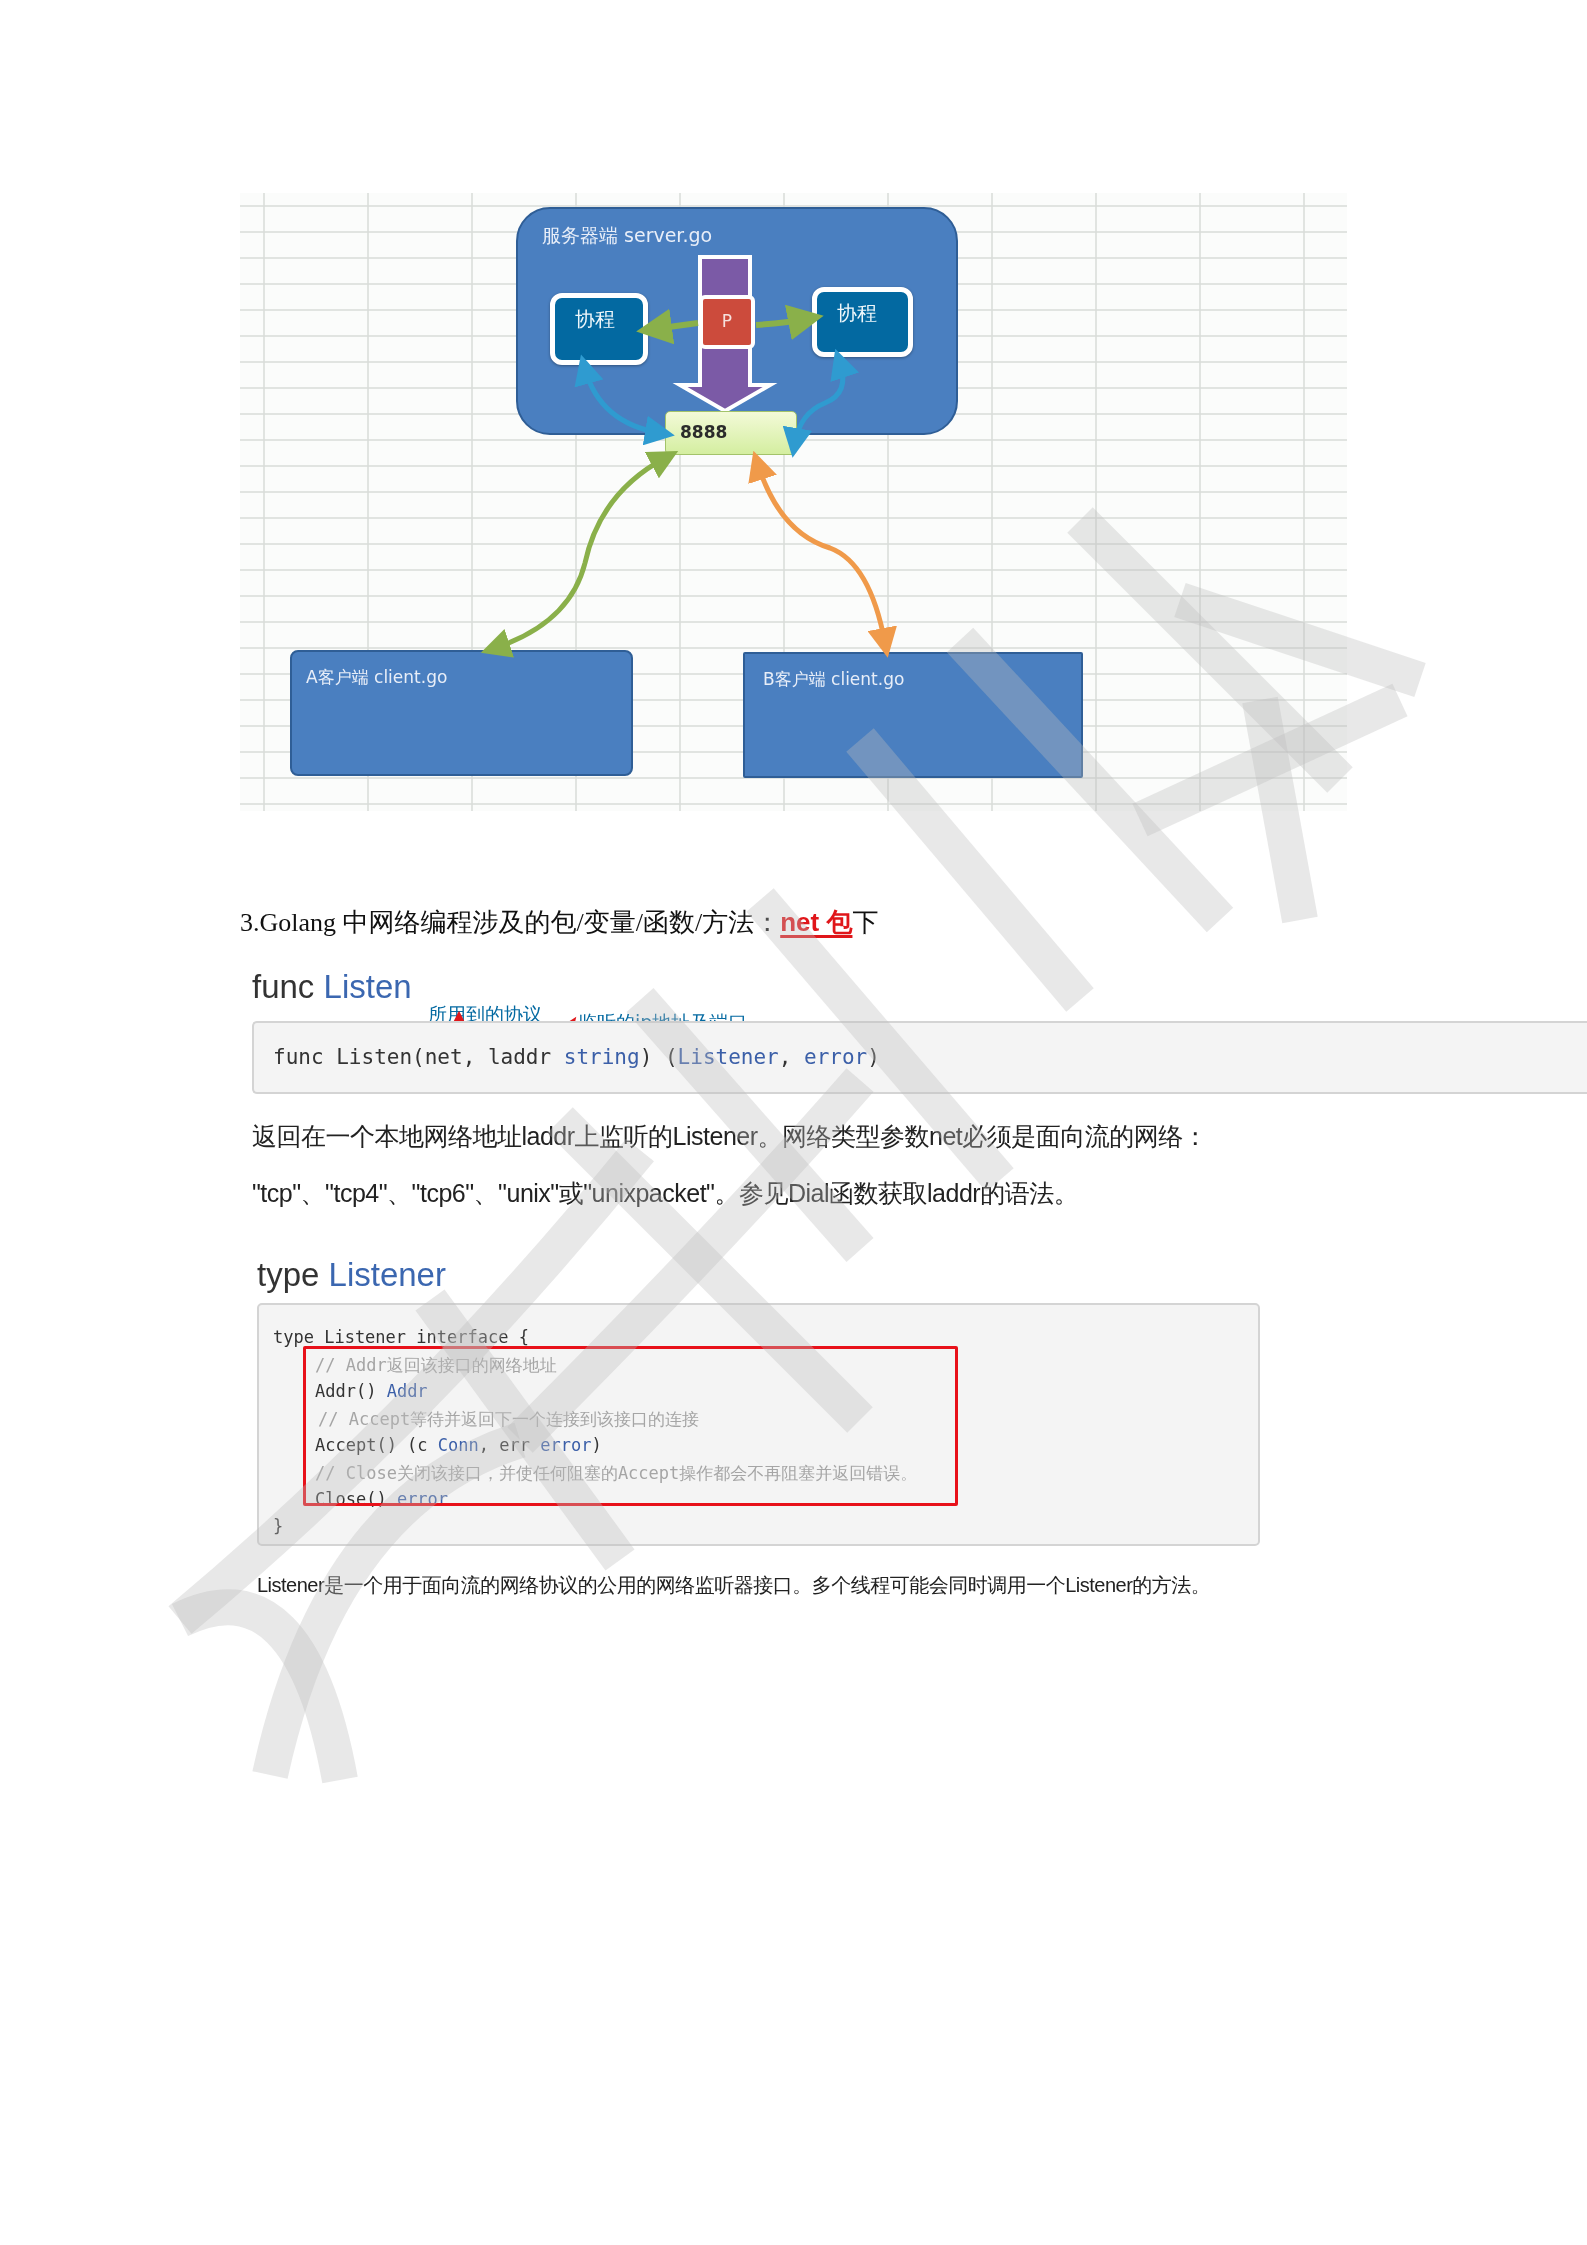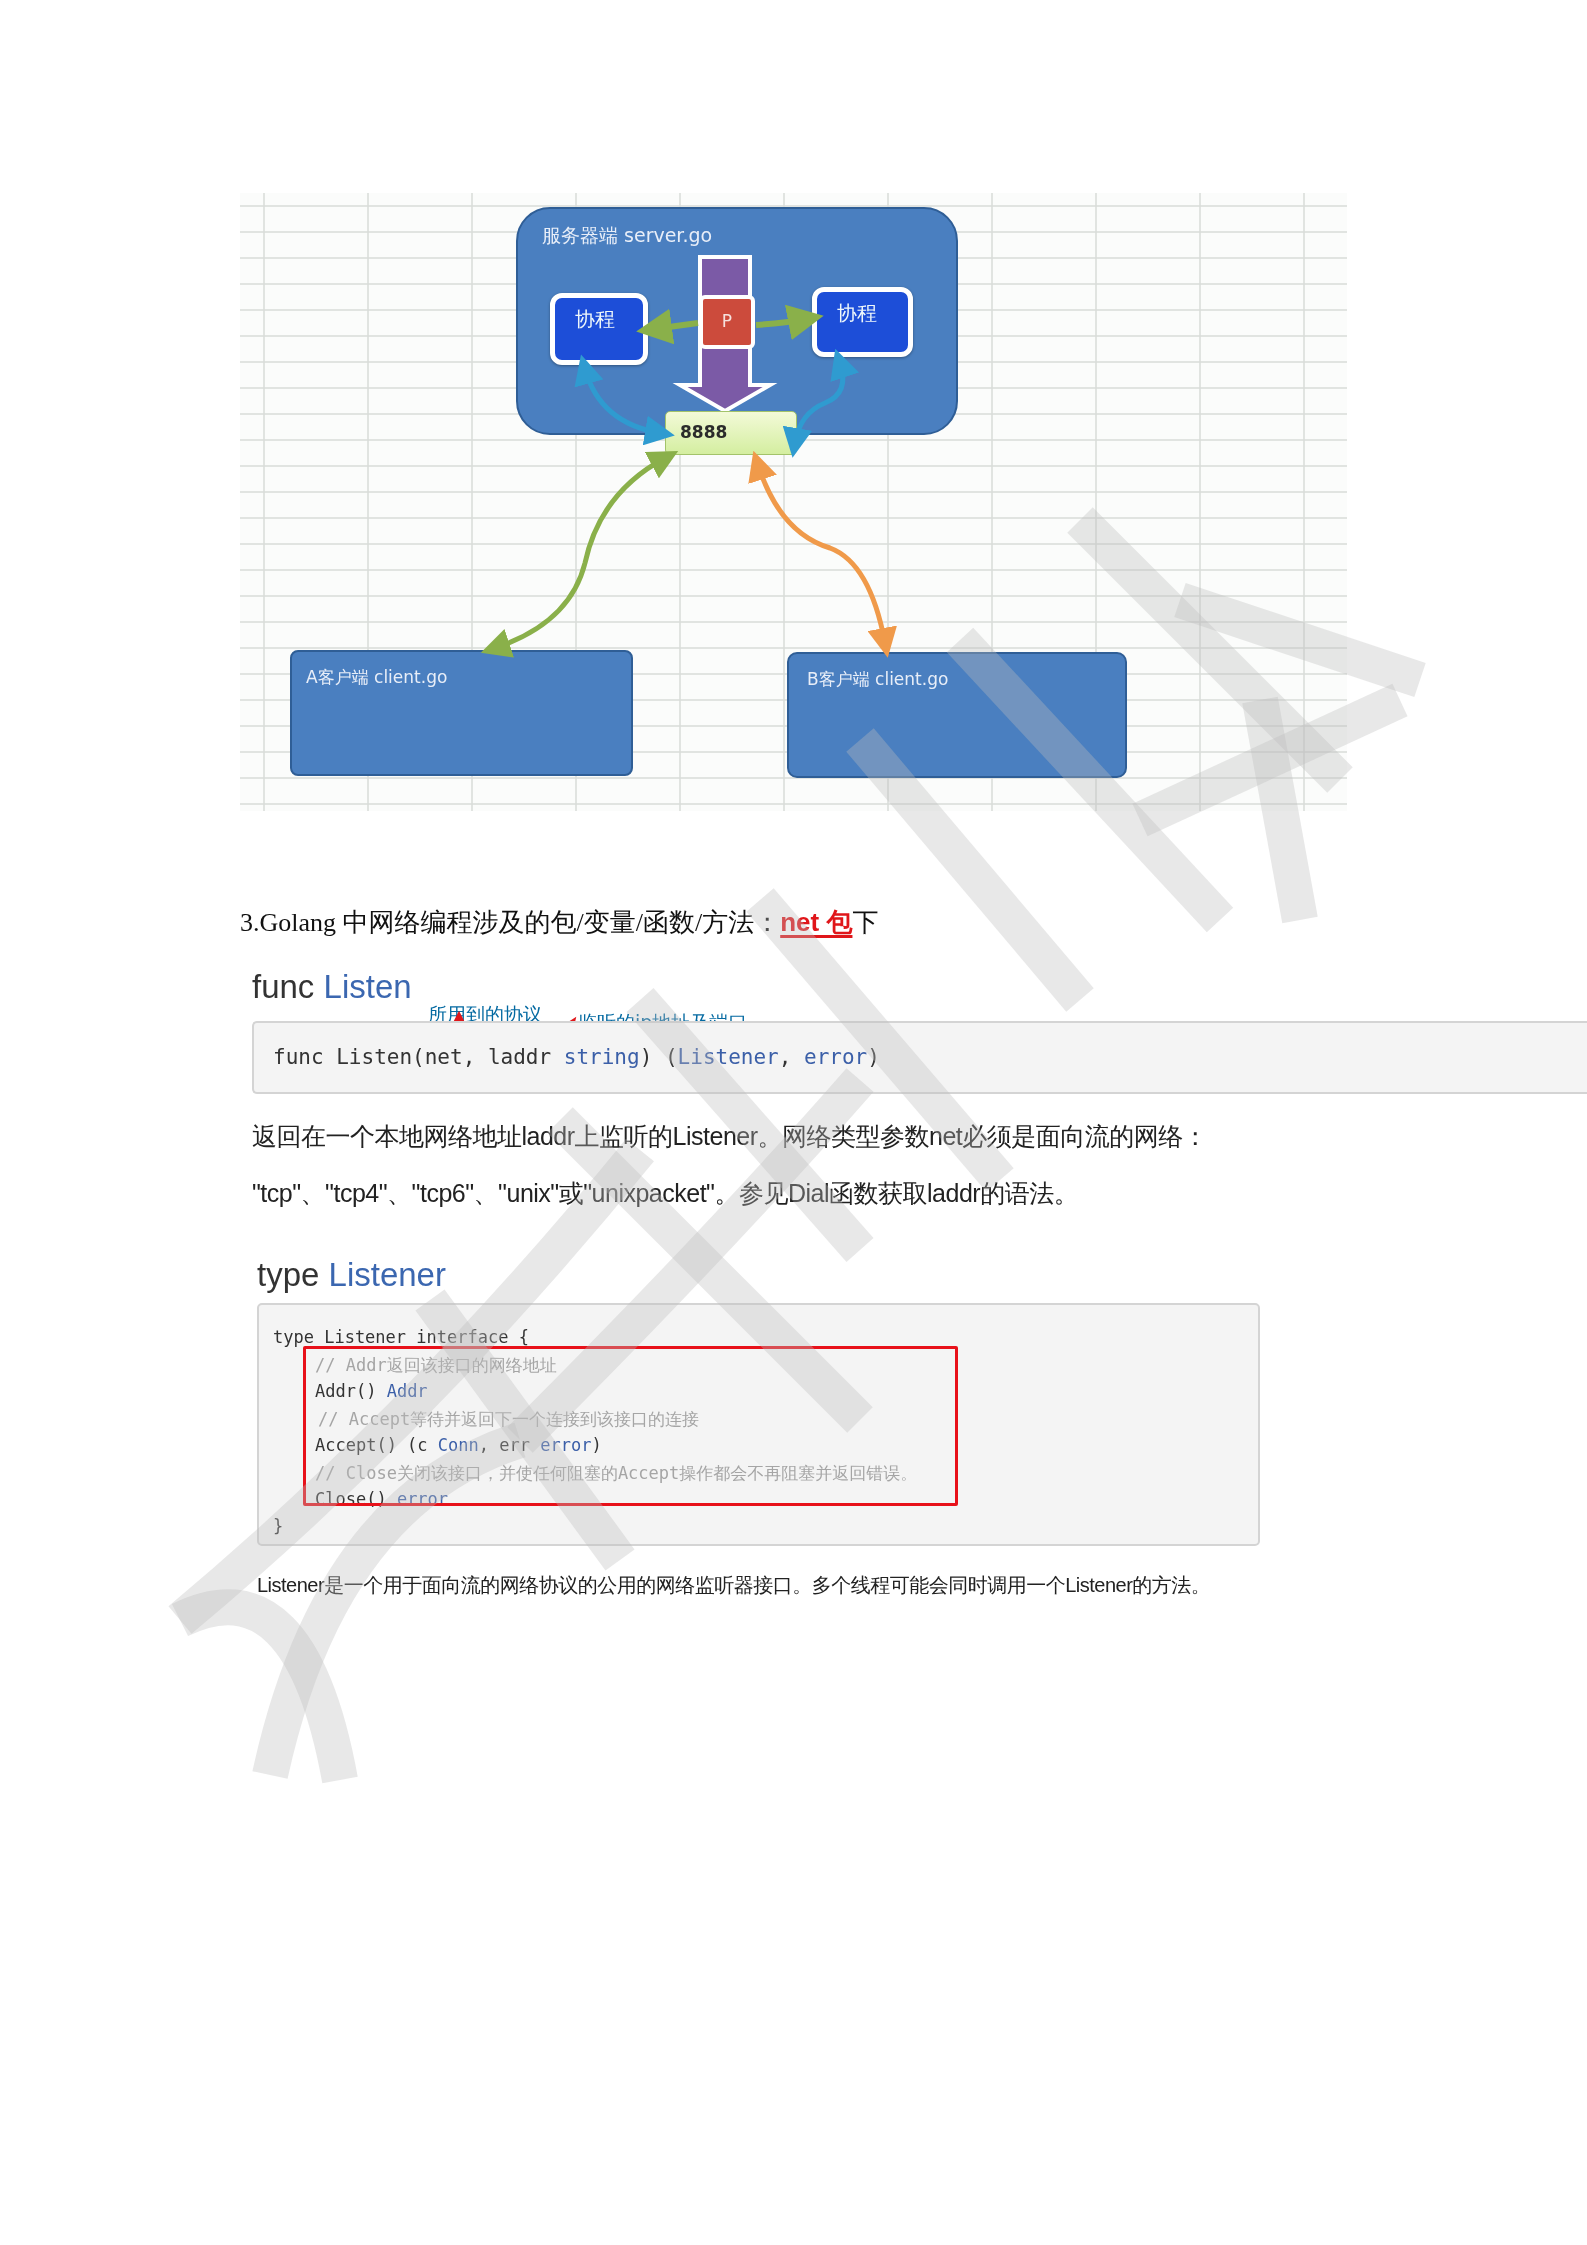--- a/index.html
+++ b/index.html
@@ -4,21 +4,21 @@
 <style>
   html, body { margin: 0; padding: 0; background: #ffffff; }
   body { width: 1587px; height: 2245px; position: relative; overflow: hidden; font-family: "DejaVu Sans", sans-serif; color: #222; }
   .abs { position: absolute; }
 
   
   .diagram { left: 240px; top: 193px; width: 1107px; height: 618px; background: #fbfcfb; overflow: hidden; }
   .grid { position: absolute; inset: 0; }
   .box-blue { position: absolute; background: #4a7fc0; border: 2px solid #2f5e96; box-sizing: border-box; border-radius: 26px; }
   .box-label { position: absolute; color: #e8eef8; font-size: 19px; font-family: "DejaVu Sans", sans-serif; white-space: nowrap; }
-  .coroutine { position: absolute; background: #1d4ed8; border: 5px solid #ffffff; box-sizing: border-box; border-radius: 12px; box-shadow: 0 1px 3px rgba(0,0,0,0.35); color: #eef7fb; font-size: 20px; padding: 8px 0 0 20px; }
+  .coroutine { position: absolute; background: #0369a1; border: 5px solid #ffffff; box-sizing: border-box; border-radius: 12px; box-shadow: 0 1px 3px rgba(0,0,0,0.35); color: #eef7fb; font-size: 20px; padding: 8px 0 0 20px; }
   .pbox { position: absolute; background: #cc4b3c; border: 4px solid #ffffff; box-sizing: border-box; border-radius: 6px; color: #f6e1de; font-size: 17px; text-align: center; line-height: 44px; }
   .portbox { position: absolute; background: linear-gradient(#f3fad8, #d4eea0); border: 1px solid #a3c36a; box-sizing: border-box; border-radius: 5px; color: #2b2b2b; font-size: 17px; font-weight: bold; padding: 10px 0 0 14px; }
   .overlay-svg { position: absolute; left: 0; top: 0; }
 
   
   .section-heading { left: 240px; top: 905px; font-family: "Liberation Serif", serif; font-size: 26px; color: #111; white-space: nowrap; }
   .section-heading .net { color: #e0161a; font-weight: bold; font-family: "Liberation Sans", sans-serif; text-decoration: underline; text-decoration-thickness: 3px; text-underline-offset: 4px; }
   .api-title { font-family: "Liberation Sans", sans-serif; font-size: 33px; color: #333; white-space: nowrap; }
   .api-title .name { color: #3b67b0; }
   .annot { font-family: "DejaVu Sans", sans-serif; font-size: 19px; color: #0369a1; white-space: nowrap; margin-top: 12px; }
@@ -91,21 +91,21 @@
   <div class="pbox" style="left:459px; top:102px; width:56px; height:54px;">
     <span>P</span>
   </div>
   <div class="portbox" style="left:425px; top:218px; width:132px; height:44px;">
     <span>8888</span>
   </div>
 
   <div class="box-blue" style="left:50px; top:457px; width:343px; height:126px; border-radius:8px;">
     <span class="box-label" style="left:14px; top:14px; font-size:17px;">A客户端 client.go</span>
   </div>
-  <div class="box-blue" style="left:503px; top:459px; width:340px; height:126px; border-radius:10px;margin-left:44px;">
+  <div class="box-blue" style="left:503px; top:459px; width:340px; height:126px; border-radius:2px;">
     <span class="box-label" style="left:18px; top:14px; font-size:17px;">B客户端 client.go</span>
   </div>
 
   <svg class="overlay-svg" width="1107" height="618">
     <defs>
       <marker id="ga" markerWidth="6" markerHeight="6" refX="3" refY="3" orient="auto-start-reverse" markerUnits="strokeWidth">
         <path d="M0,0 L6,3 L0,6 Z" fill="#8ab04a"></path>
       </marker>
       <marker id="oa" markerWidth="6" markerHeight="6" refX="3" refY="3" orient="auto-start-reverse" markerUnits="strokeWidth">
         <path d="M0,0 L6,3 L0,6 Z" fill="#f09a4a"></path>

